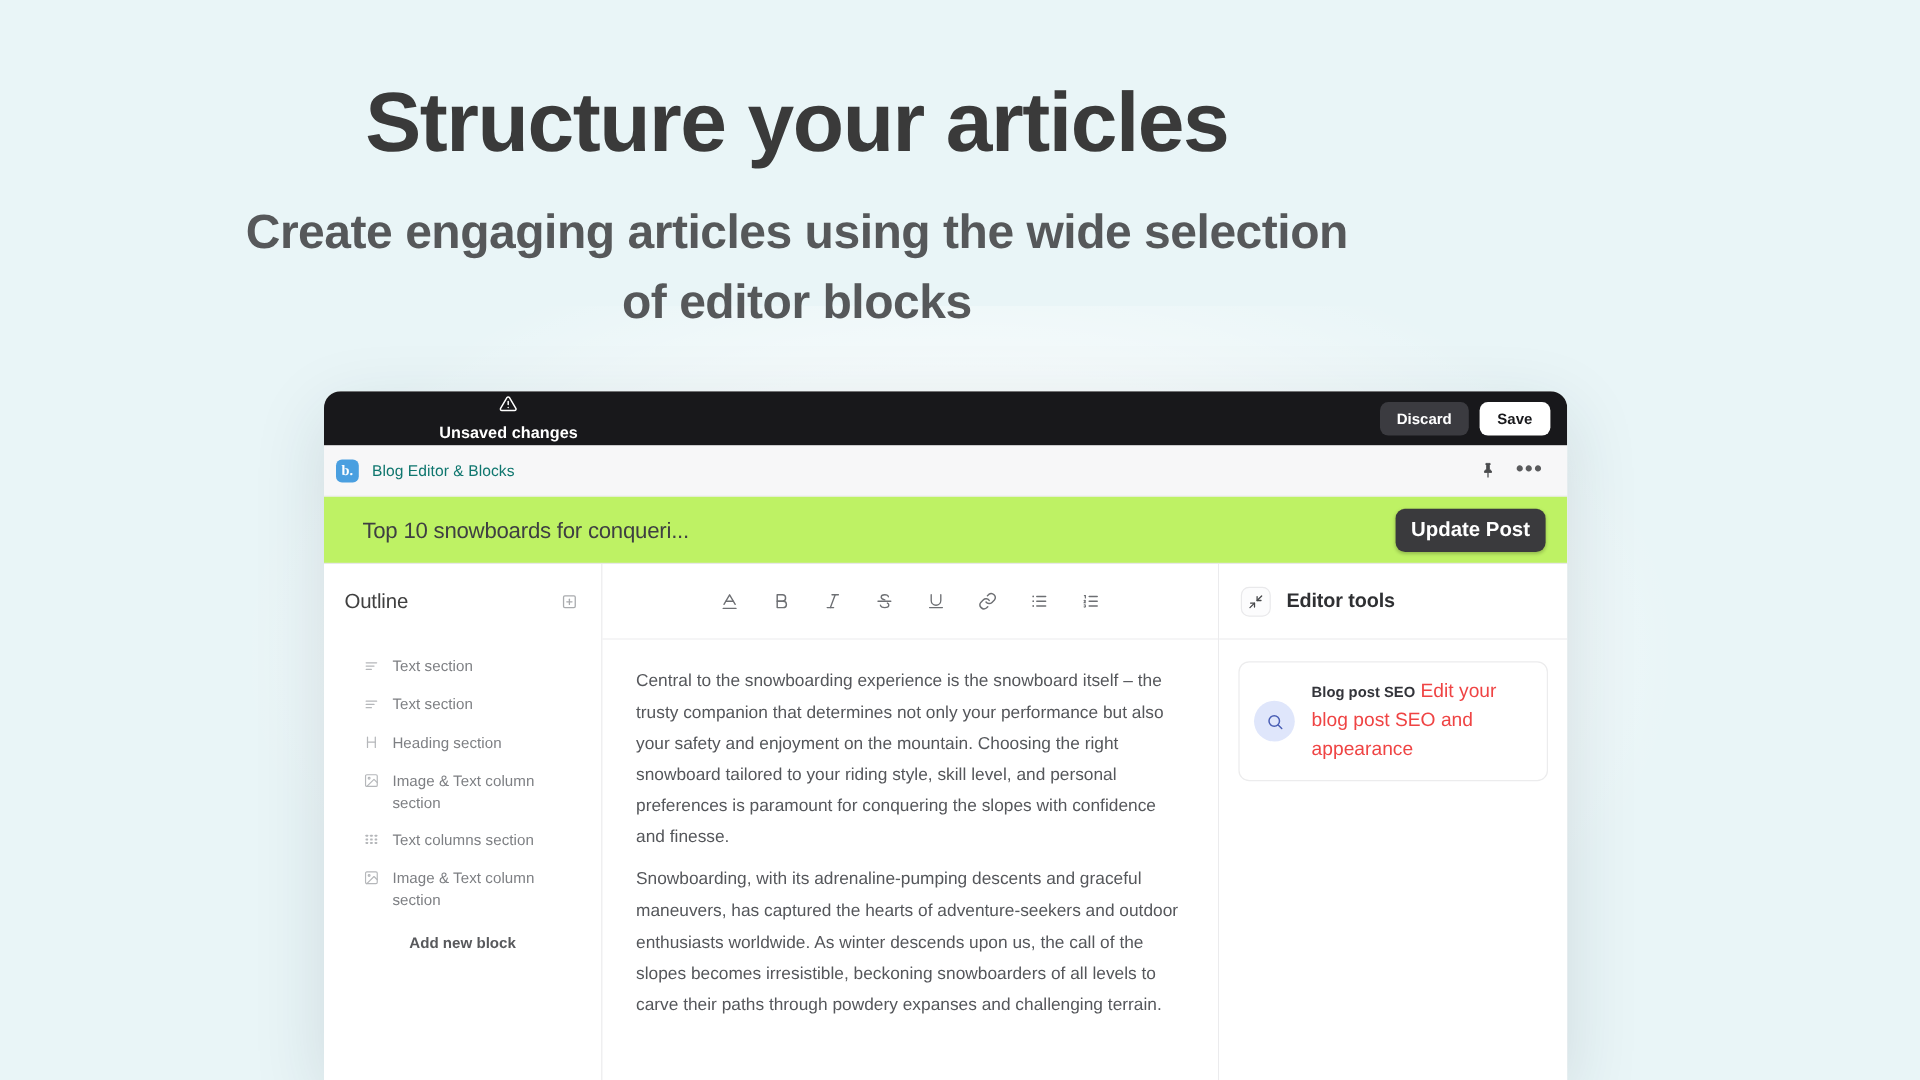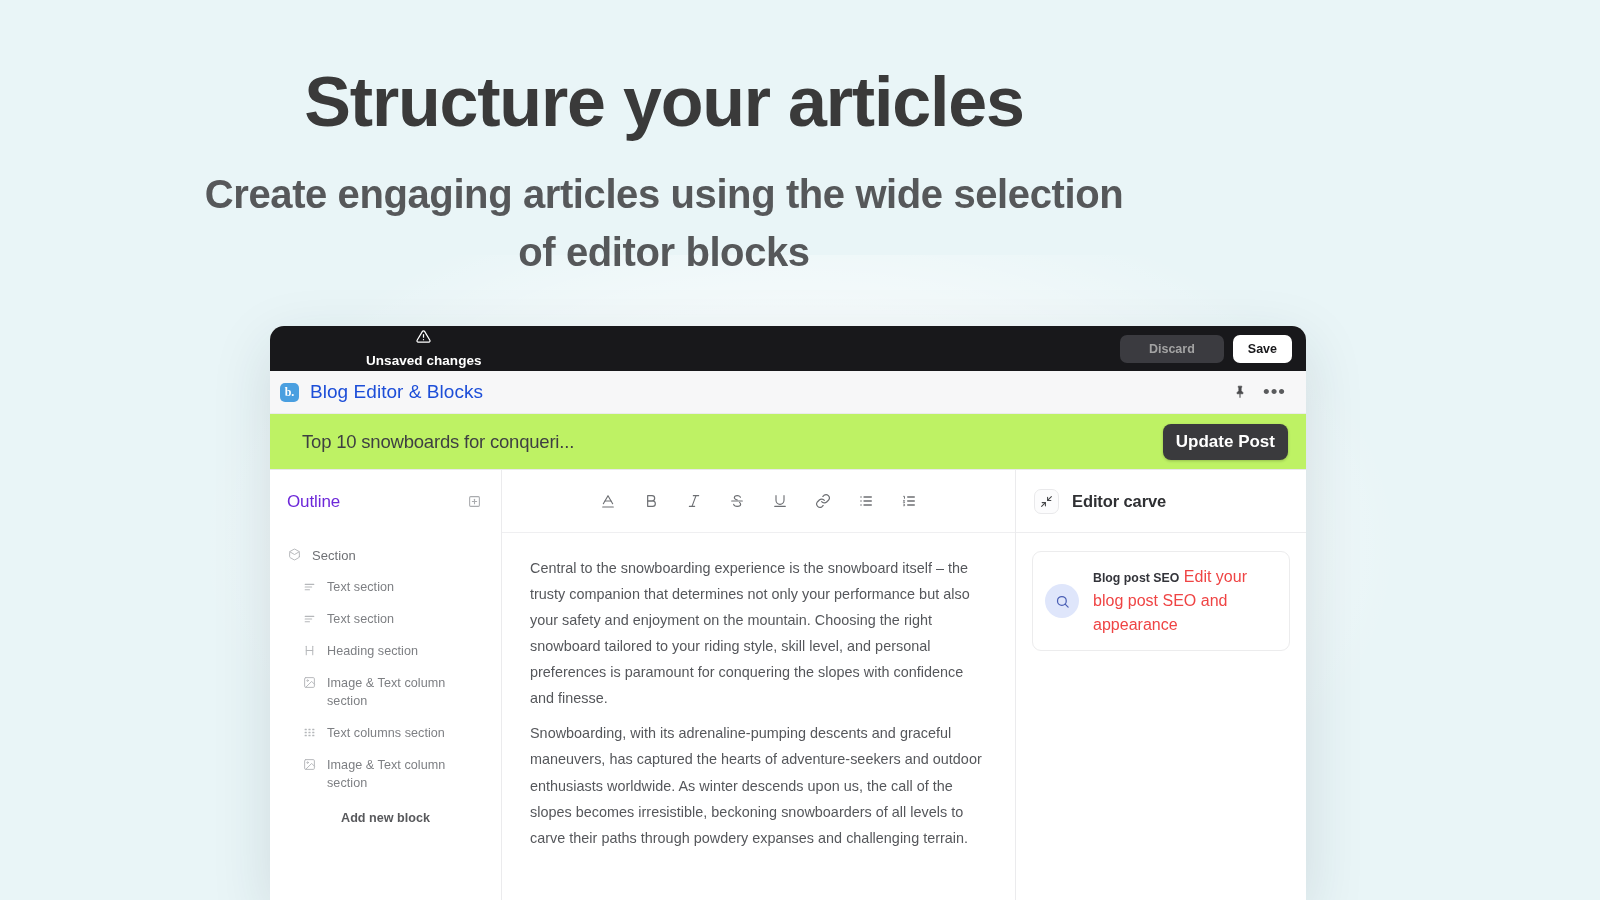--- a/index.html
+++ b/index.html
@@ -98,24 +98,24 @@
 
   .unsaved-right {
     margin-left: auto;
     display: flex;
     align-items: center;
     gap: 9px;
   }
 
   .btn-discard {
     background: #3b3b40;
-    color: #a3a3a3;
+    color: #ffffff;
     font-size: 12.5px;
     font-weight: bold;
-    padding: 7px 29px;
+    padding: 7px 14px;
     border-radius: 7px;
     border: none;
     cursor: pointer;
     font-family: inherit;
   }
 
   .btn-save {
     background: #ffffff;
     color: #18181b;
     font-size: 12.5px;
@@ -152,22 +152,22 @@
     font-size: 12px;
     font-weight: bold;
     display: flex;
     align-items: center;
     justify-content: center;
     line-height: 1;
     font-family: "Liberation Serif", serif;
   }
 
   .brand-title {
-    font-size: 19px;
-    color: #1d4ed8;
+    font-size: 13px;
+    color: #0f766e;
     letter-spacing: 0.05px;
   }
 
   .app-bar-right {
     margin-left: auto;
     display: flex;
     align-items: center;
     gap: 16px;
   }
 
@@ -237,21 +237,21 @@
 
   .outline-head {
     display: flex;
     align-items: center;
     height: 63px;
     padding: 0 20px 0 17px;
   }
 
   .outline-title {
     font-size: 17px;
-    color: #6d28d9;
+    color: #404040;
     letter-spacing: -0.1px;
   }
 
   .outline-add {
     margin-left: auto;
     color: #a9abae;
     display: flex;
     cursor: pointer;
     background: none;
     border: none;
@@ -485,29 +485,20 @@
           <svg width="13" height="13" viewBox="0 0 24 24" fill="none" stroke="#a9abae" stroke-width="2" stroke-linecap="round" stroke-linejoin="round">
             <rect x="3" y="3" width="18" height="18" rx="2"></rect>
             <line x1="12" y1="8" x2="12" y2="16"></line>
             <line x1="8" y1="12" x2="16" y2="12"></line>
           </svg>
         </button>
       </div>
 
       <div class="outline-list">
 
-        <div class="outline-row root">
-          <span class="oi">
-            <svg width="13" height="13" viewBox="0 0 24 24" fill="none" stroke="#b5b7ba" stroke-width="1.8" stroke-linecap="round" stroke-linejoin="round">
-              <path d="M21 16V8a2 2 0 0 0-1-1.73l-7-4a2 2 0 0 0-2 0l-7 4A2 2 0 0 0 3 8v8a2 2 0 0 0 1 1.73l7 4a2 2 0 0 0 2 0l7-4A2 2 0 0 0 21 16z"></path>
-              <polyline points="3.27 6.96 12 12.01 20.73 6.96"></polyline>
-            </svg>
-          </span>
-          <span class="ol">Section</span>
-        </div>
 
         <div class="outline-row child">
           <span class="oi">
             <svg width="13" height="13" viewBox="0 0 24 24" fill="none" stroke="#b5b7ba" stroke-width="2" stroke-linecap="round">
               <line x1="4" y1="8" x2="20" y2="8"></line>
               <line x1="4" y1="13" x2="16" y2="13"></line>
               <line x1="4" y1="18" x2="12" y2="18"></line>
             </svg>
           </span>
           <span class="ol">Text section</span>
@@ -651,21 +642,21 @@
     <div class="tools-panel">
       <div class="tools-head">
         <span class="tools-head-icon">
           <svg width="13" height="13" viewBox="0 0 24 24" fill="none" stroke="#46474a" stroke-width="2" stroke-linecap="round" stroke-linejoin="round">
             <polyline points="4 14 10 14 10 20"></polyline>
               <line x1="10" y1="14" x2="3" y2="21"></line>
             <polyline points="20 10 14 10 14 4"></polyline>
               <line x1="14" y1="10" x2="21" y2="3"></line>
           </svg>
         </span>
-        <span class="tools-title">Editor carve</span>
+        <span class="tools-title">Editor tools</span>
       </div>
 
       <div class="tools-list">
 
         <div class="tool-card">
           <span class="tool-ic">
             <svg width="15" height="15" viewBox="0 0 24 24" fill="none" stroke="#4a5fb5" stroke-width="2" stroke-linecap="round">
               <circle cx="11" cy="11" r="7"></circle>
                 <line x1="16.2" y1="16.2" x2="21" y2="21"></line>
             </svg>

